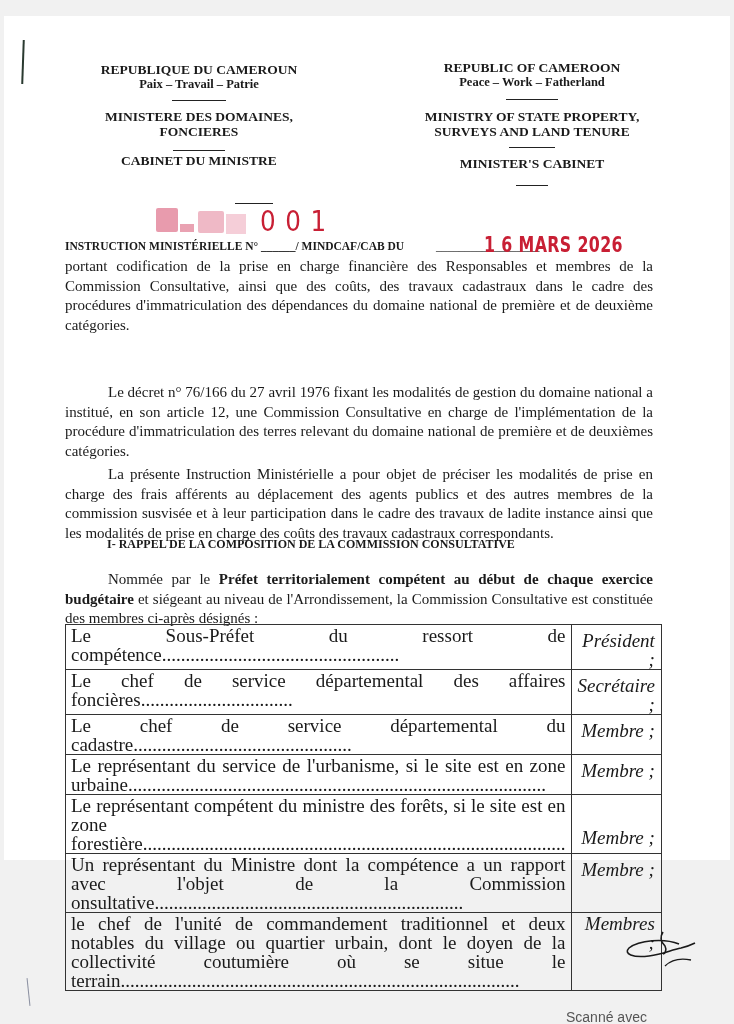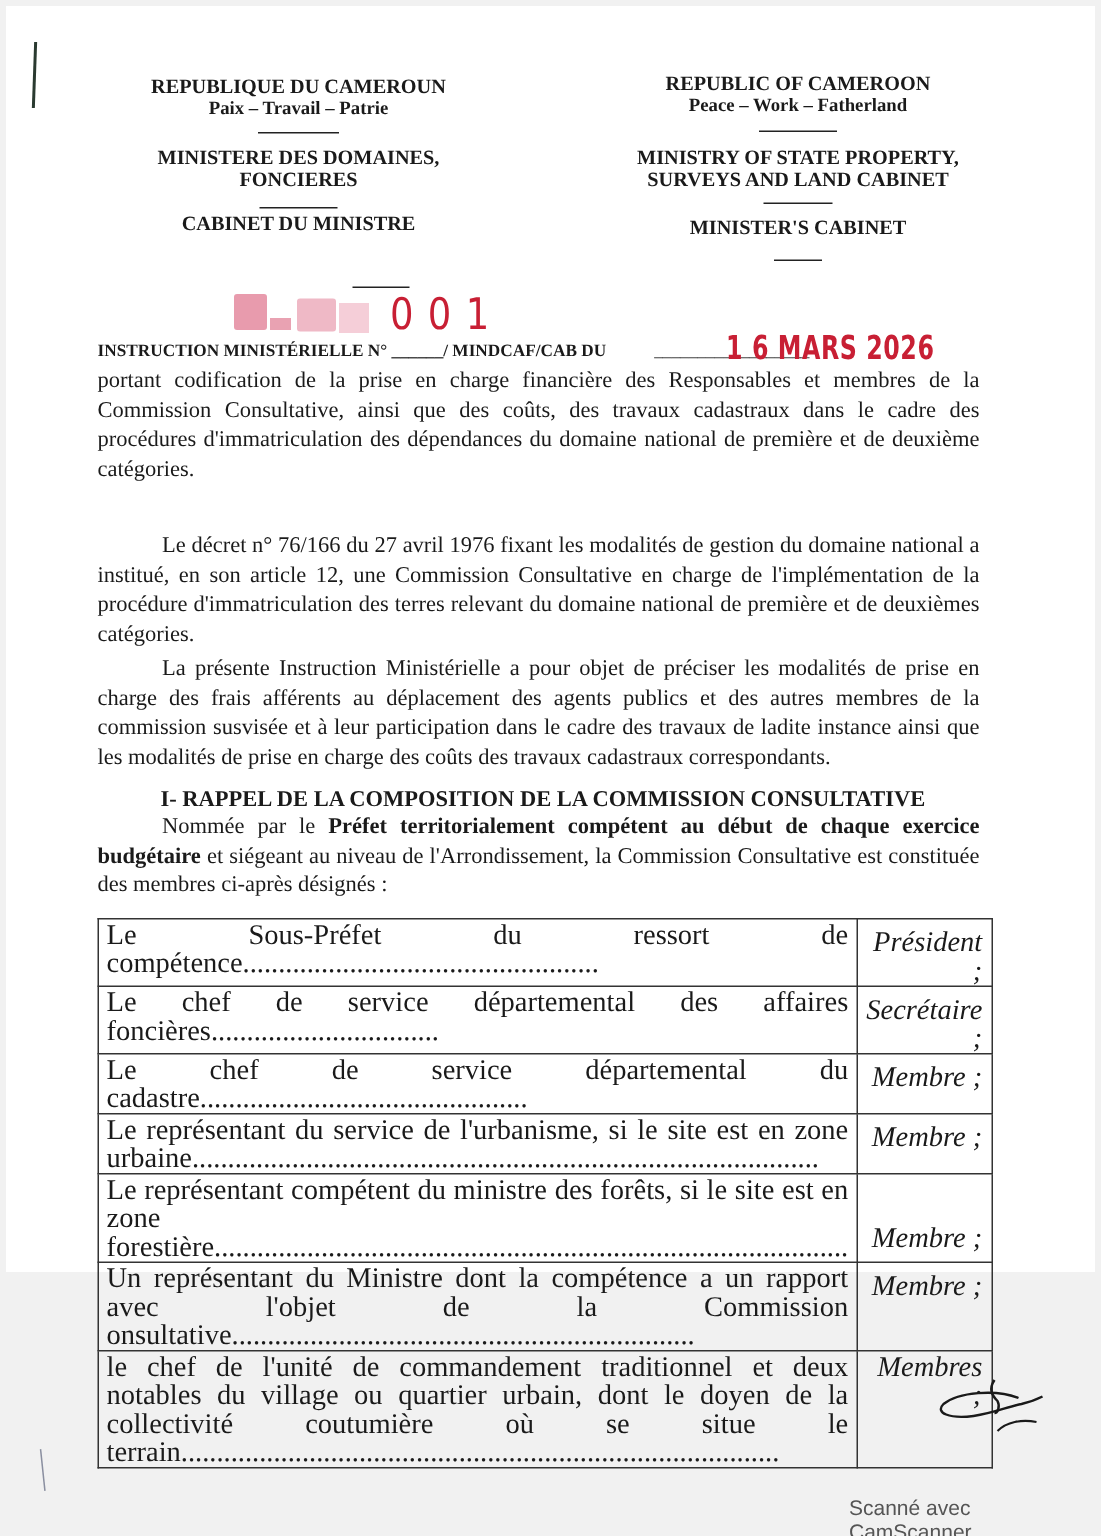--- a/index.html
+++ b/index.html
@@ -3,34 +3,34 @@
 <meta charset="utf-8">
 <style>
   html, body { margin: 0; padding: 0; }
   body {
     width: 734px; height: 1024px; position: relative; overflow: hidden;
     background: #f1f1f1;
     font-family: "Liberation Serif", serif;
     color: #1a1a1a;
   }
   .page {
-    position: absolute; left: 4px; top: 4px; width: 726px; height: 844px;
+    position: absolute; left: 4px; top: 16px; width: 726px; height: 844px;
     background: #ffffff;
   }
   .abs { position: absolute; }
   .hdr { text-align: center; font-weight: bold; line-height: 15px; }
   .hdr .t1 { font-size: 13.5px; }
   .hdr .t2 { font-size: 12.5px; }
   .rule { height: 0; border-top: 1.4px solid #222; margin: 0 auto; }
   .stamp-red { color: #c81f34; font-family: "DejaVu Sans", sans-serif; }
   .p {
     position: absolute; left: 61px; width: 588px;
     font-size: 15px; line-height: 19.5px; text-align: justify;
   }
-  .ind { text-indent: 43px; }
+  .ind { text-indent: 43px; margin-top: 16px; }
   table.comp {
     position: absolute; left: 61px; top: 608px; width: 588px;
     border-collapse: collapse; font-size: 19px; line-height: 19px;
   }
   table.comp td { border: 1.3px solid #333; padding: 1px 6px 0 5px; vertical-align: top; }
   table.comp td.desc { text-align: justify; text-align-last: left; width: 490px; }
   table.comp td.role { text-align: right; width: 70px; padding-top: 6px; font-style: italic; }
   .dots { letter-spacing: 0; }
   .scan-label {
     position: absolute; left: 562px; top: 993px;
@@ -52,21 +52,21 @@
     <div class="t1">FONCIERES</div>
     <div class="rule" style="width:52px; margin-top:11px; margin-bottom:2px;"></div>
     <div class="t1">CABINET DU MINISTRE</div>
   </div>
 
   <div class="abs hdr" style="left:408px; top:44px; width:240px;">
     <div class="t1">REPUBLIC OF CAMEROON</div>
     <div class="t2">Peace – Work – Fatherland</div>
     <div class="rule" style="width:52px; margin-top:9px; margin-bottom:9px;"></div>
     <div class="t1">MINISTRY OF STATE PROPERTY,</div>
-    <div class="t1">SURVEYS AND LAND CABINET</div>
+    <div class="t1">SURVEYS AND LAND TENURE</div>
     <div class="rule" style="width:46px; margin-top:8px; margin-bottom:8px;"></div>
     <div class="t1">MINISTER'S CABINET</div>
     <div class="rule" style="width:32px; margin-top:14px;"></div>
   </div>
 
   <div class="abs" style="left:231px; top:187px; width:38px; border-top:1.4px solid #222;"></div>
 
   <div class="abs" style="left:152px; top:192px; width:22px; height:24px; background:#e07a92; opacity:.75; border-radius:2px;"></div>
   <div class="abs" style="left:176px; top:208px; width:14px; height:8px; background:#e07a92; opacity:.7;"></div>
   <div class="abs" style="left:194px; top:195px; width:26px; height:22px; background:#e48aa0; opacity:.6; border-radius:2px;"></div>
@@ -76,21 +76,21 @@
   <div class="abs" style="left:61px; top:224px; font-size:11.5px; font-weight:bold; white-space:nowrap;">
     <span>INSTRUCTION MINISTÉRIELLE N° </span><span>______</span><span>/ MINDCAF/CAB DU</span><span style="font-weight:normal;padding-left:32px;">__________________</span>
   </div>
   <div class="abs stamp-red" style="left:480px; top:216px; font-size:22px; font-weight:bold; letter-spacing:.5px; transform:scaleX(.72); transform-origin:left; white-space:nowrap;">1 6 MARS 2026</div>
 
   <div class="p" style="top:241px;">portant codification de la prise en charge financière des Responsables et membres de la Commission Consultative, ainsi que des coûts, des travaux cadastraux dans le cadre des procédures d'immatriculation des dépendances du domaine national de première et de deuxième catégories.</div>
 
   <div class="p ind" style="top:351px;">Le décret n° 76/166 du 27 avril 1976 fixant les modalités de gestion du domaine national a institué, en son article 12, une Commission Consultative en charge de l'implémentation de la procédure d'immatriculation des terres relevant du domaine national de première et de deuxièmes catégories.</div>
   <div class="p ind" style="top:433px;">La présente Instruction Ministérielle a pour objet de préciser les modalités de prise en charge des frais afférents au déplacement des agents publics et des autres membres de la commission susvisée et à leur participation dans le cadre des travaux de ladite instance ainsi que les modalités de prise en charge des coûts des travaux cadastraux correspondants.</div>
 
-  <div class="abs" style="left:103px; top:521px; font-size:15px; font-weight:bold; white-space:nowrap;">I- RAPPEL DE LA COMPOSITION DE LA COMMISSION CONSULTATIVE</div>
+  <div class="abs" style="left:103px; top:521px; font-size:12px; font-weight:bold; white-space:nowrap;">I- RAPPEL DE LA COMPOSITION DE LA COMMISSION CONSULTATIVE</div>
 
   <div class="p ind" style="top:538px;">
     <span>Nommée par le </span><b>Préfet territorialement compétent au début de chaque exercice budgétaire</b><span> et siégeant au niveau de l'Arrondissement, la Commission Consultative est constituée des membres ci-après désignés :</span>
   </div>
 
   <table class="comp">
     <tbody>
       <tr style="height:42px;">
         <td class="desc"><span>Le Sous-Préfet du ressort de compétence</span><span class="dots">..................................................</span></td>
         <td class="role">Président ;</td>

